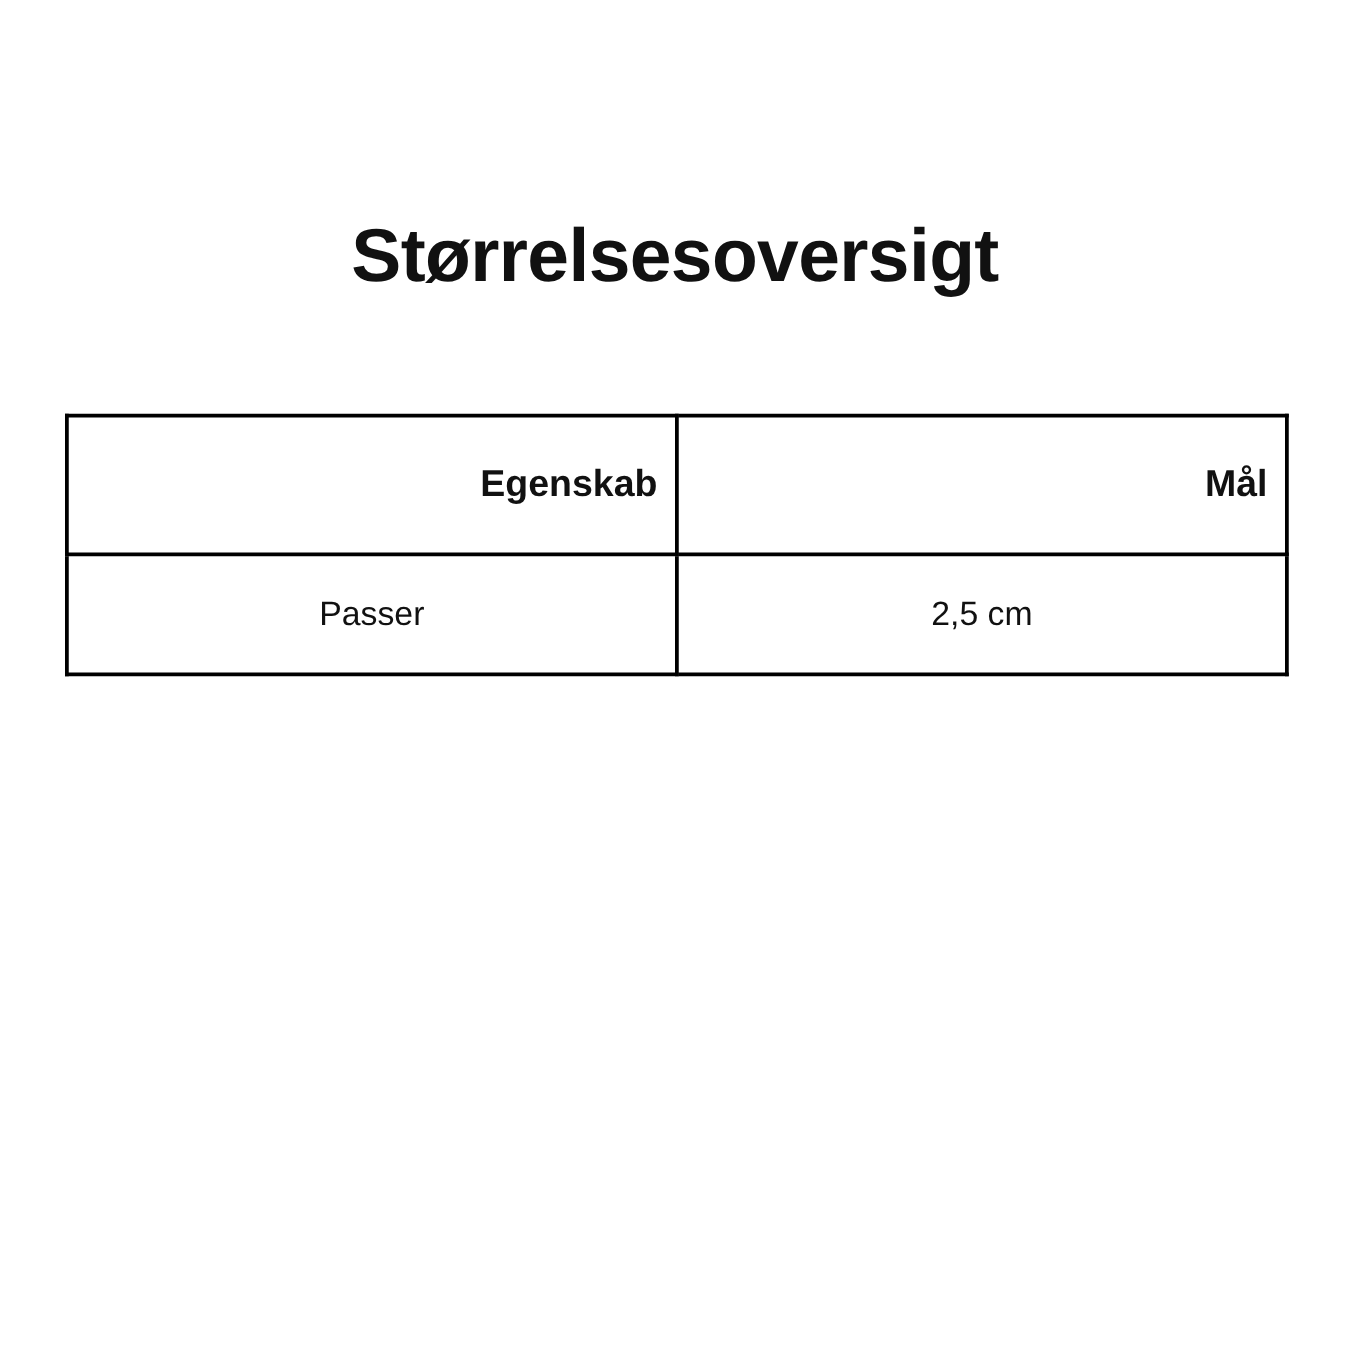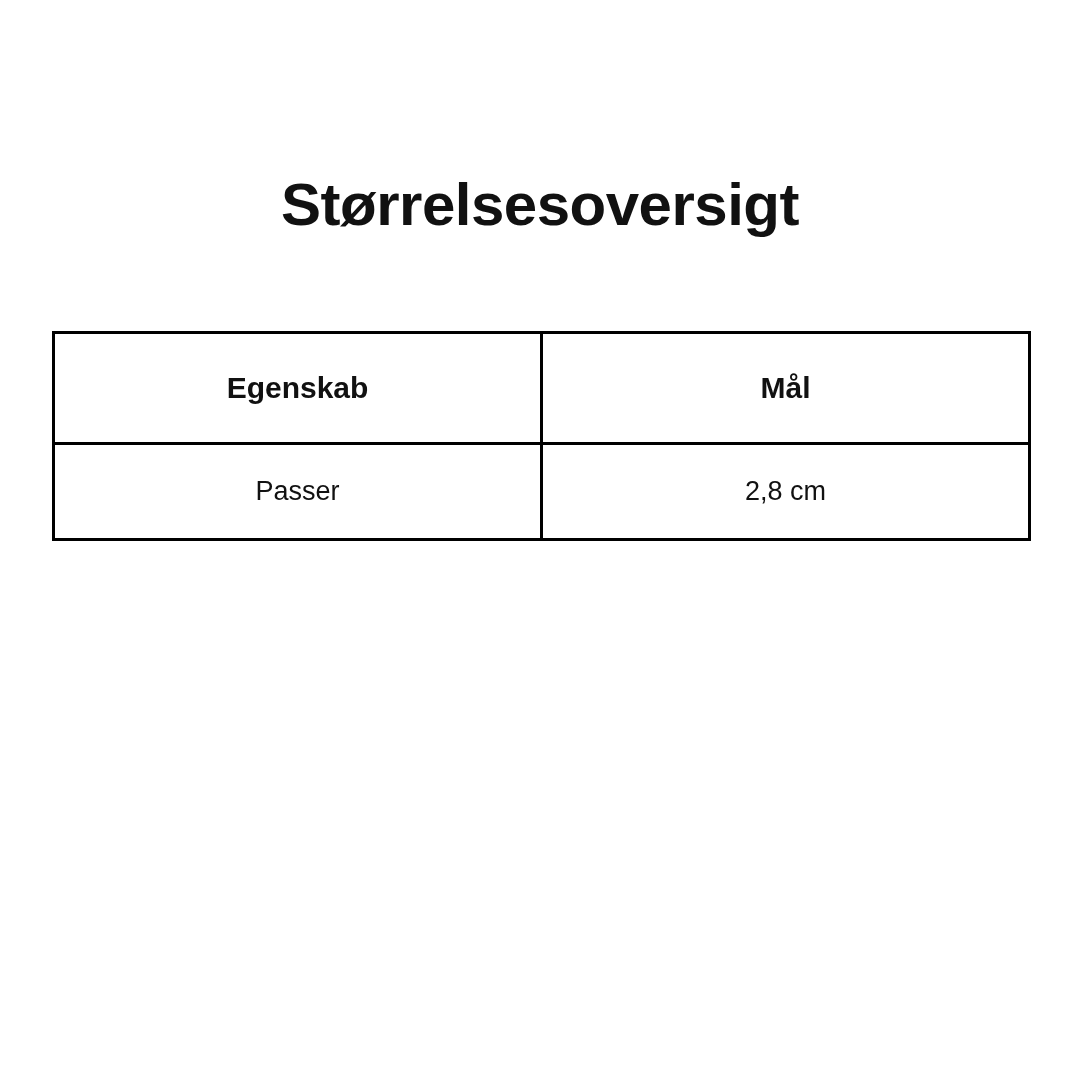--- a/index.html
+++ b/index.html
@@ -48,20 +48,21 @@
     text-align: center;
     vertical-align: middle;
     padding: 0;
     height: 93px;
     color: #111111;
   }
   .size-table th {
     font-size: 30px;
     font-weight: 700;
     height: 108px;
+    text-align: right;
   }
   .size-table td {
     font-size: 27px;
     font-weight: 400;
   }
   .cell-inner {
     display: block;
     padding: 0 14px;
   }
 </style>
@@ -86,19 +87,19 @@
           <span class="cell-inner">Mål</span>
         </th>
       </tr>
     </thead>
     <tbody>
       <tr>
         <td>
           <span class="cell-inner">Passer</span>
         </td>
         <td>
-          <span class="cell-inner">2,8 cm</span>
+          <span class="cell-inner">2,5 cm</span>
         </td>
       </tr>
     </tbody>
   </table>
 
 </div>
 
 </body></html>

